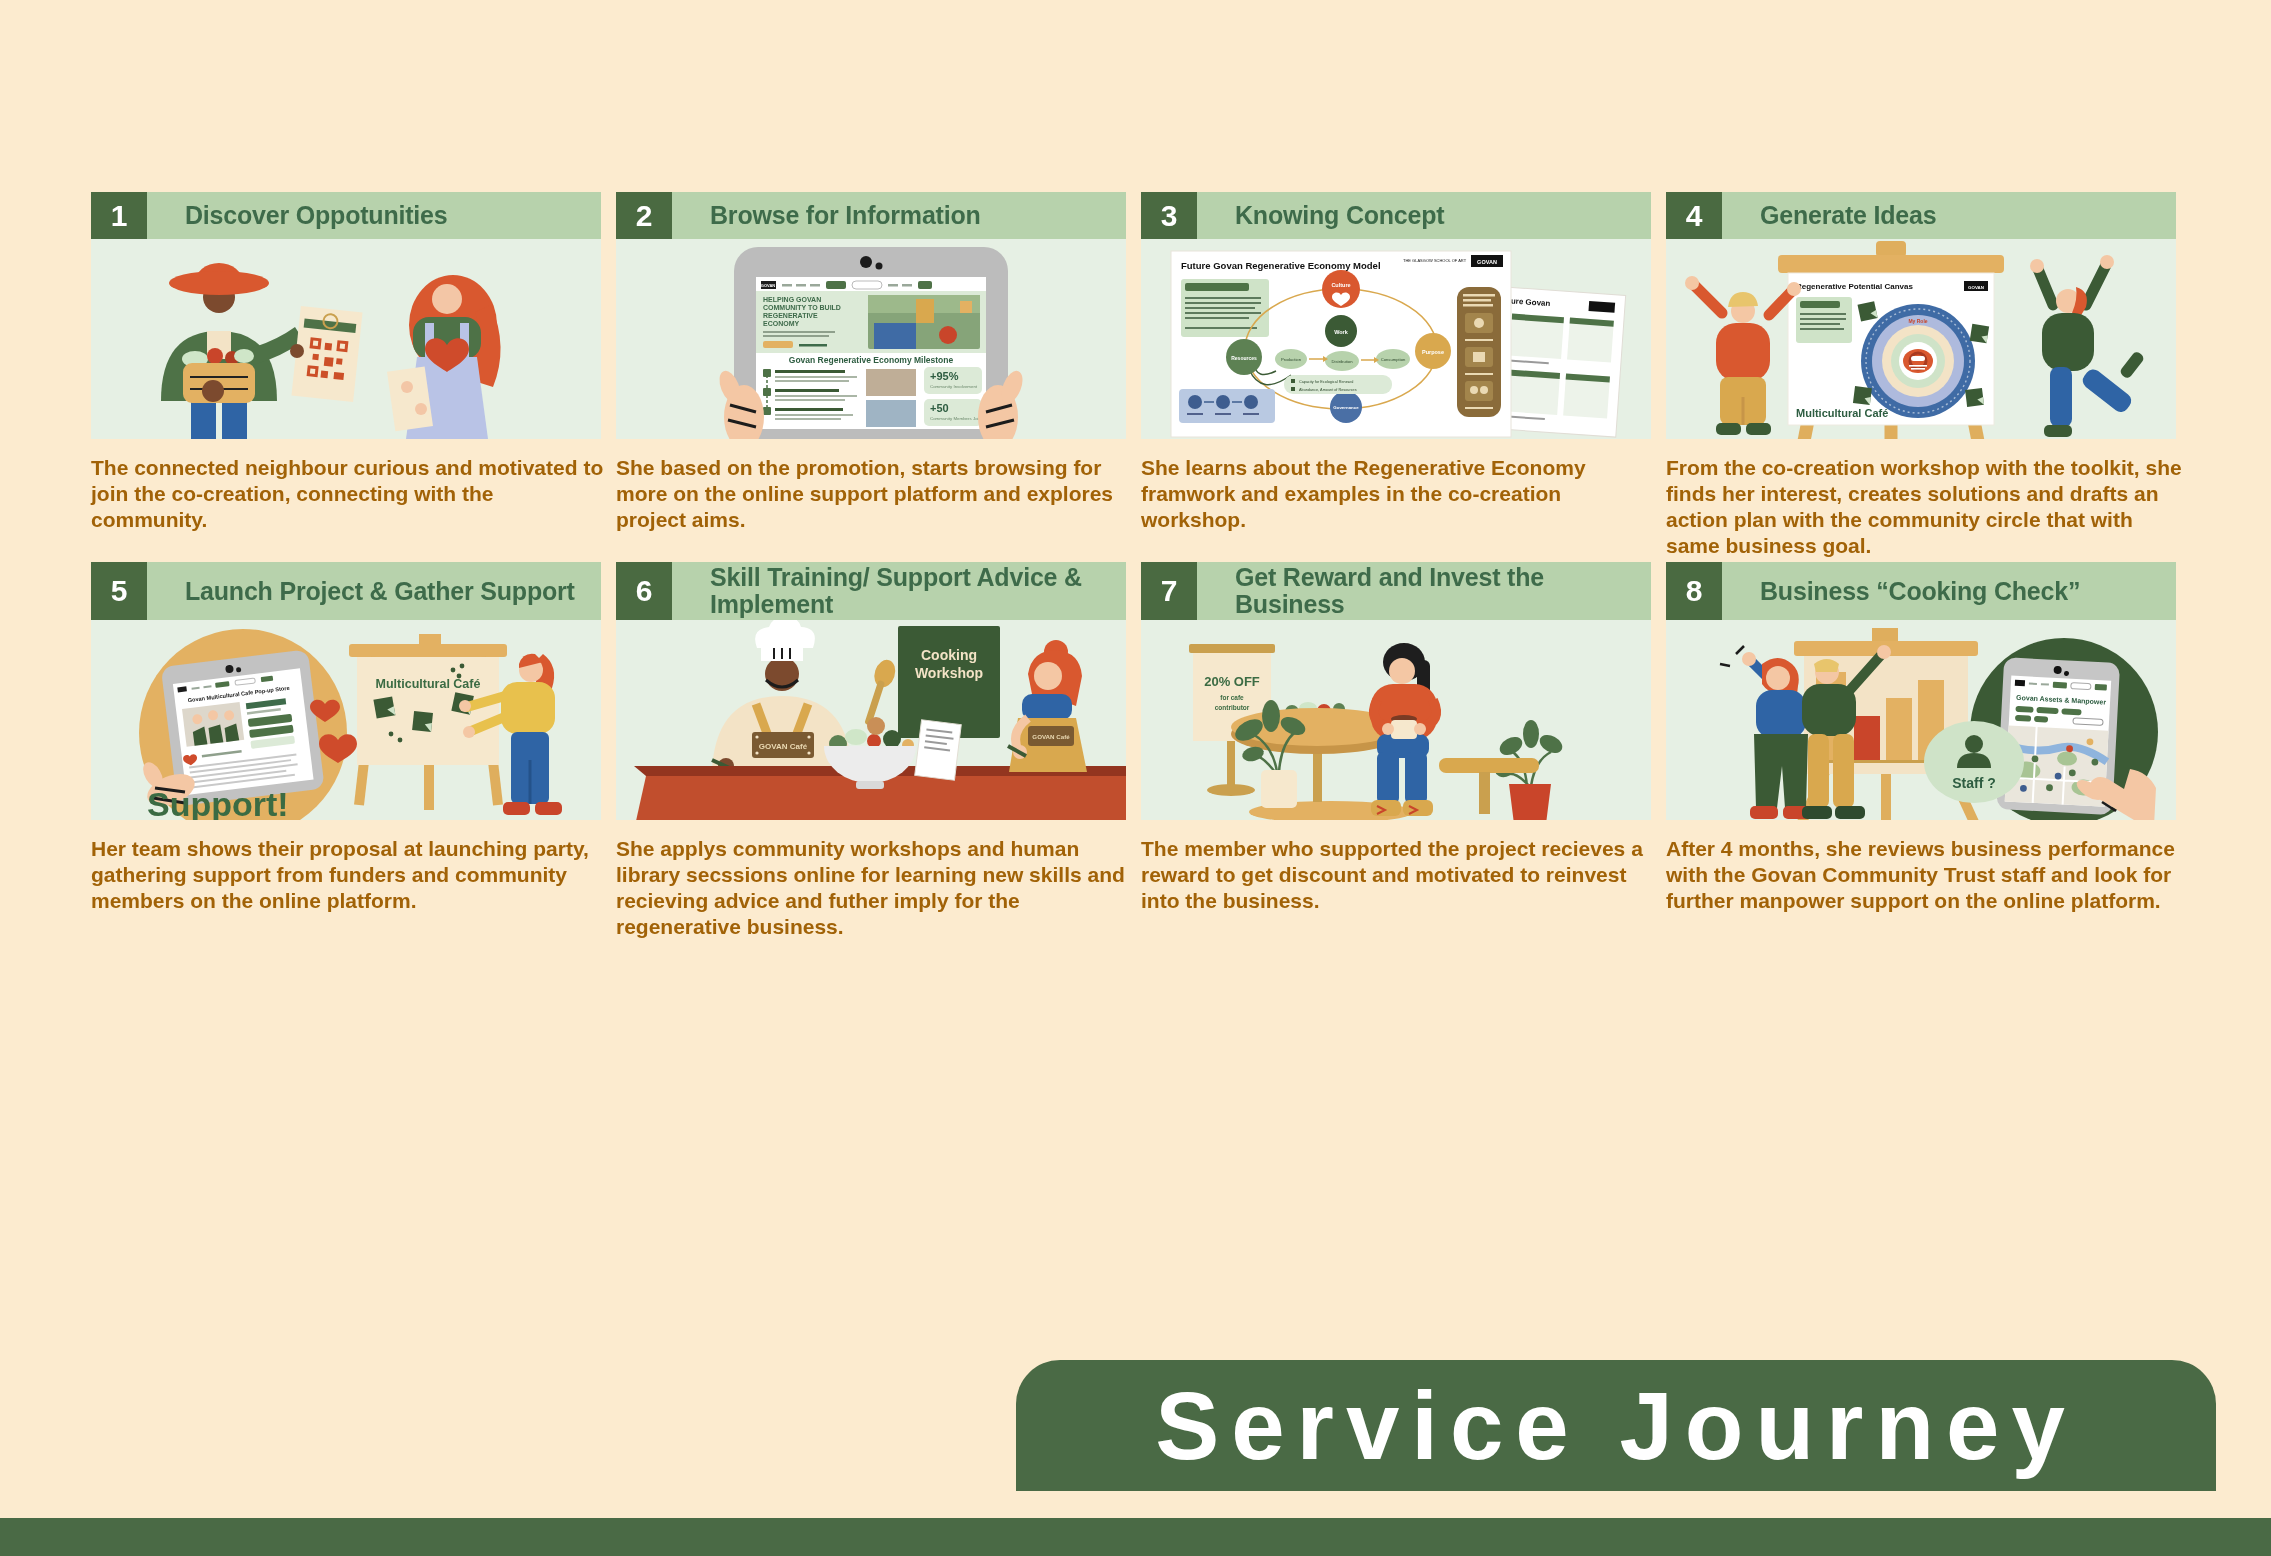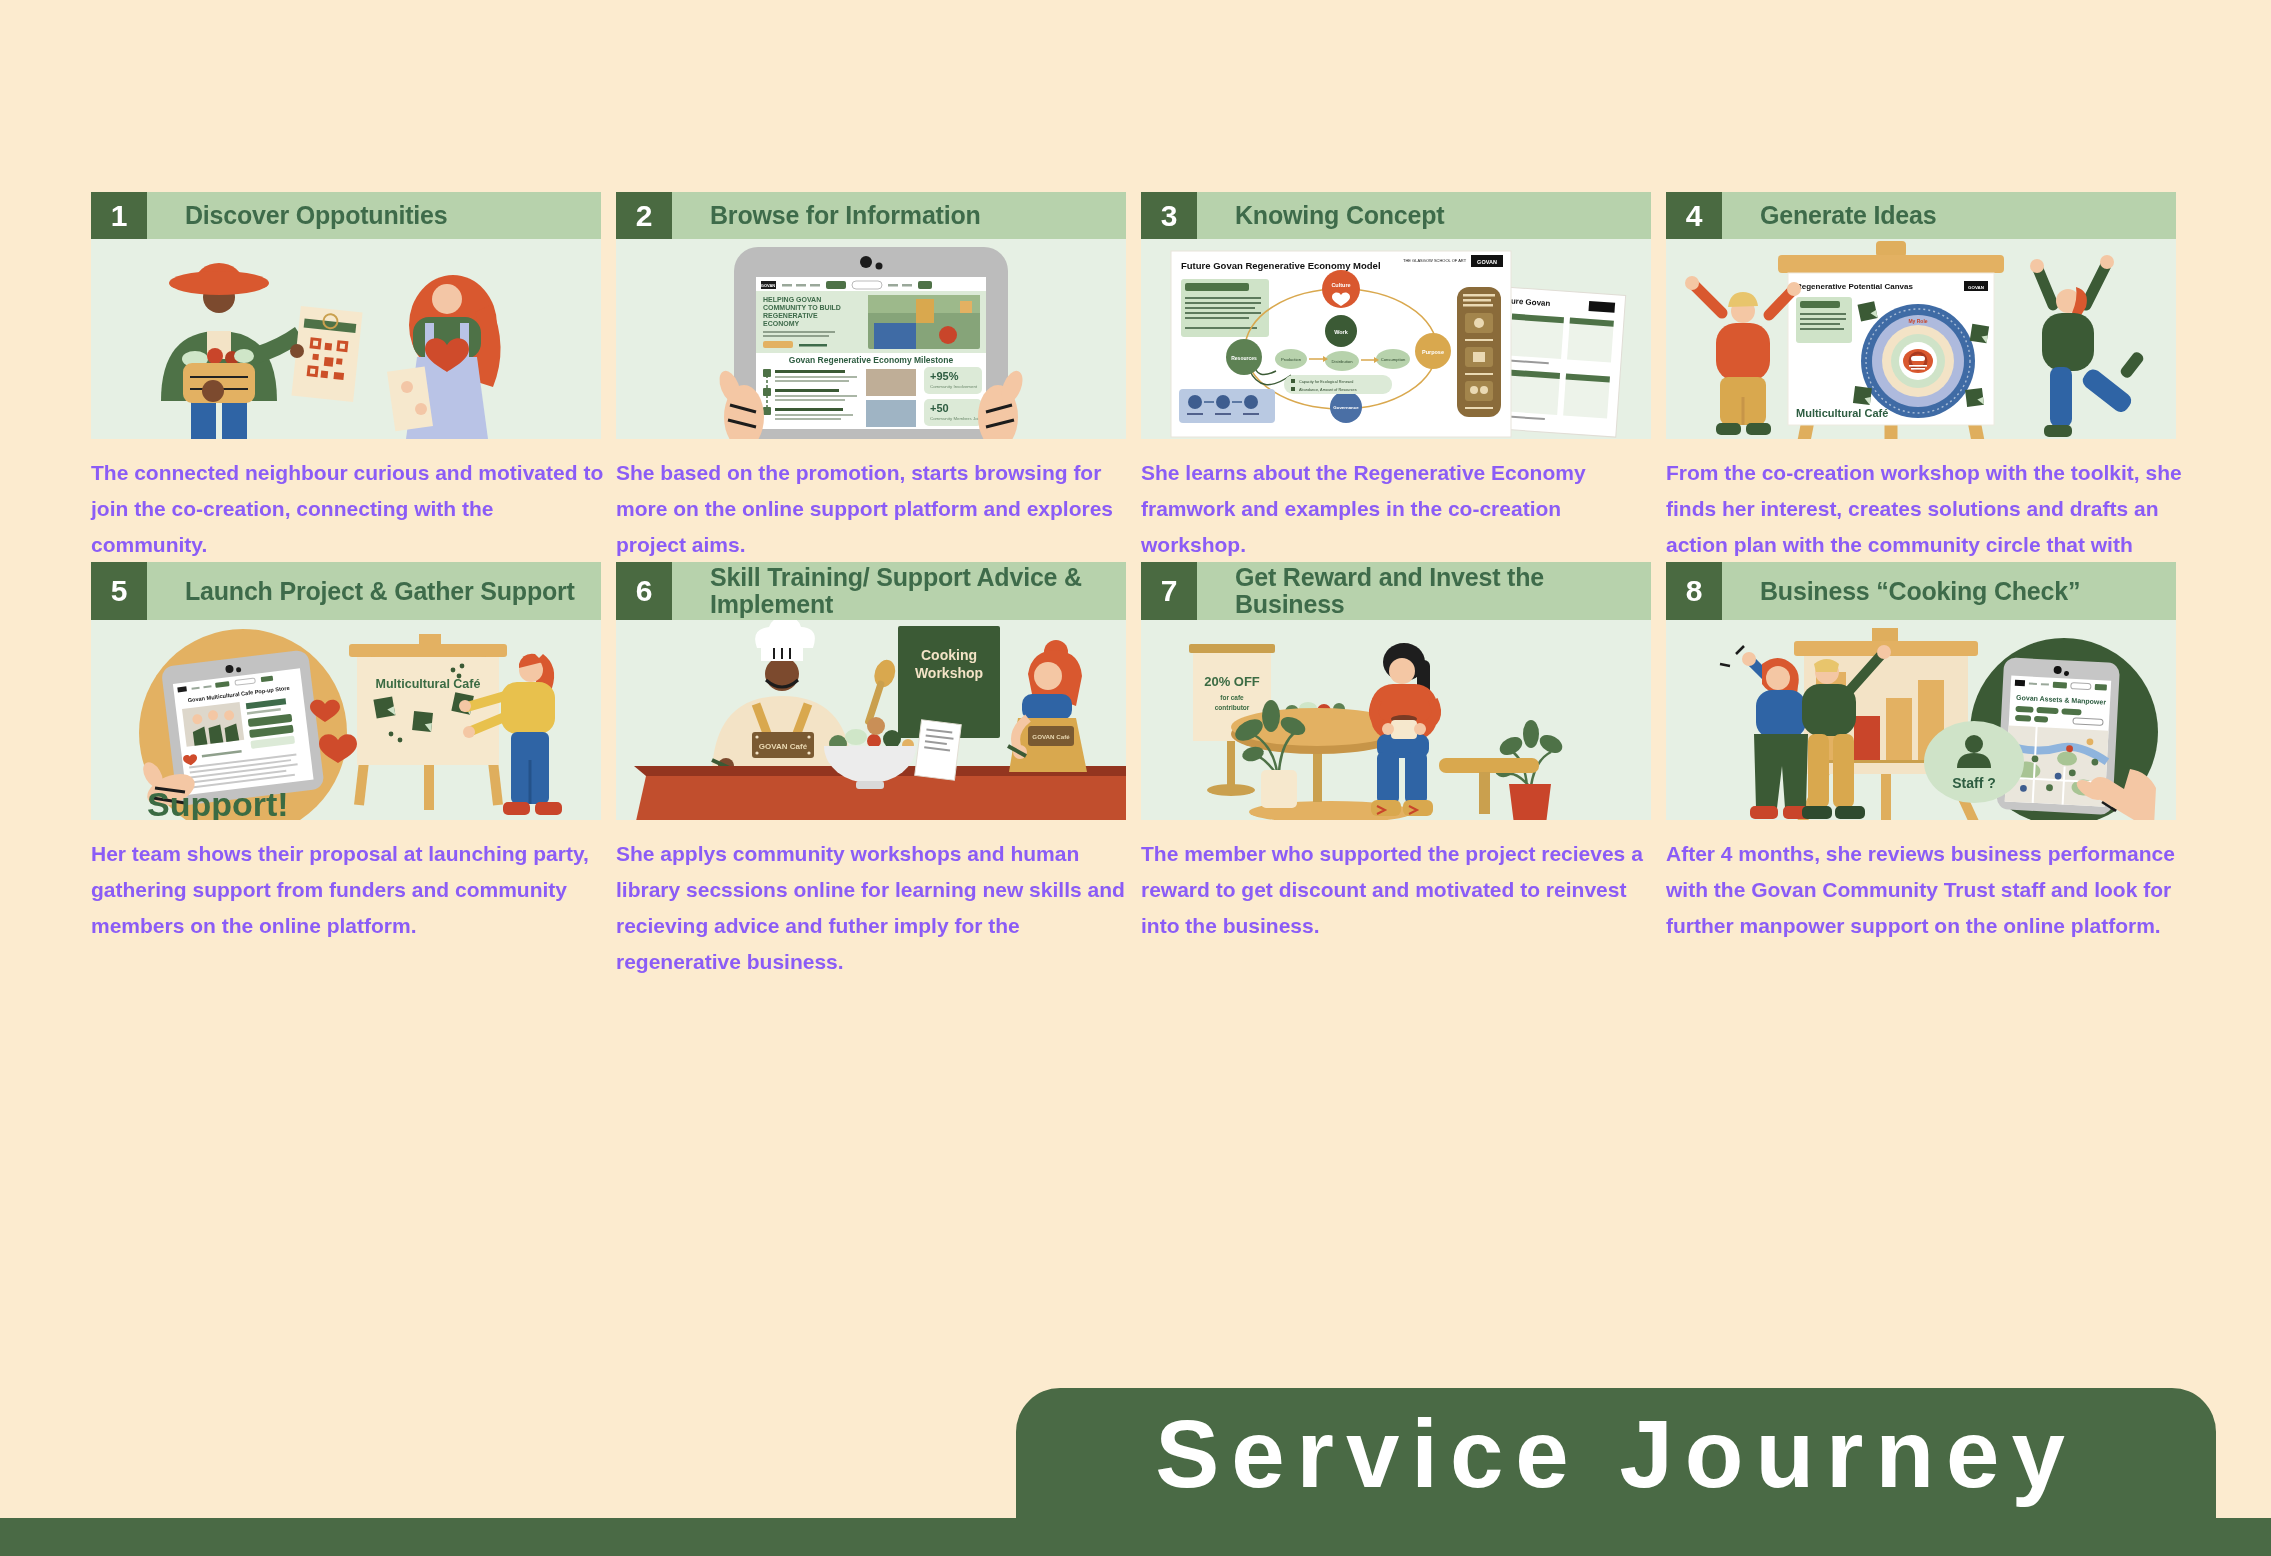--- a/index.html
+++ b/index.html
@@ -21,24 +21,24 @@
   }
   .ttl{
     margin:4px;display:flex;align-items:center;padding-left:34px;padding-right:8px;
     font-size:25px;line-height:27px;font-weight:bold;color:#3e6b4a;letter-spacing:-0.2px;
   }
   .illo{height:200px;background:#e6f0e4;overflow:hidden;position:relative;}
   .illo svg{display:block;width:510px;height:200px;}
   .illo svg text{font-family:"Liberation Sans",sans-serif;}
   .desc{
     margin:16px 0 0 0;width:520px;
-    font-size:21px;line-height:36px;font-weight:bold;color:#8b5cf6;
+    font-size:21px;line-height:26px;font-weight:bold;color:#a16207;
   }
   .banner{
-    position:absolute;left:1016px;top:1388px;width:1200px;height:131px;
+    position:absolute;left:1016px;top:1360px;width:1200px;height:131px;
     background:#4a6a45;border-radius:44px 44px 0 0;
     display:flex;align-items:center;justify-content:center;
   }
   .banner-text{
     color:#ffffff;font-size:96px;font-weight:bold;letter-spacing:12px;white-space:nowrap;
   }
   .bottom-strip{
     position:absolute;left:0;top:1518px;width:2271px;height:38px;background:#4a6a45;
   }
 </style>

